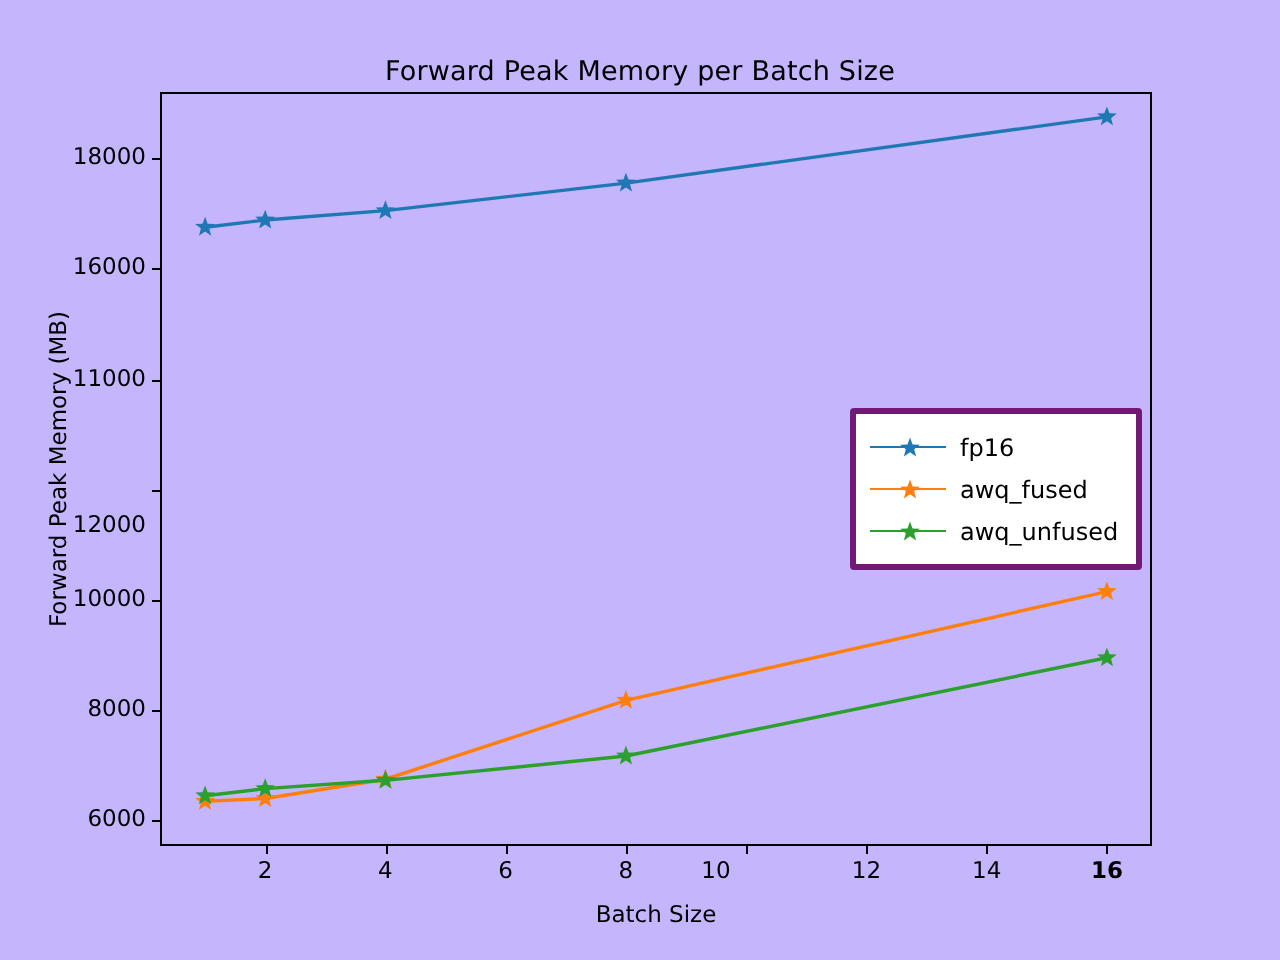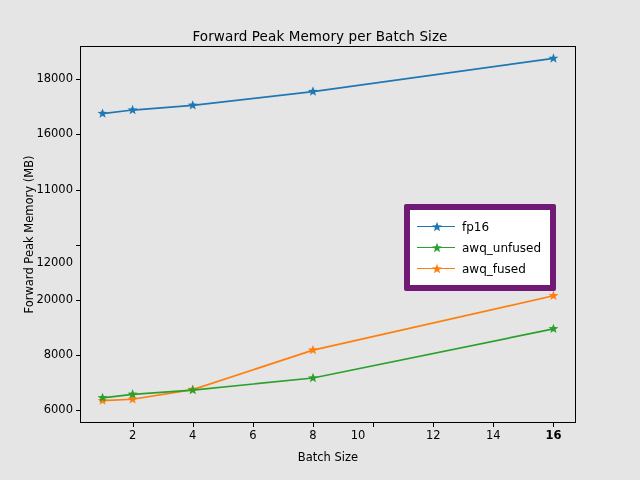--- a/index.html
+++ b/index.html
@@ -10,21 +10,21 @@
   body {
     width: 640px;
     height: 480px;
     overflow: hidden;
     font-family: "DejaVu Sans", sans-serif;
   }
   #figure {
     position: relative;
     width: 640px;
     height: 480px;
-    background: #e5e5e5;
+    background: #c4b5fd;
   }
   #chart-title {
     position: absolute;
     left: 0;
     top: 28px;
     width: 640px;
     text-align: center;
     font-size: 13.5px;
     color: #000000;
     letter-spacing: 0.1px;
@@ -97,23 +97,23 @@
     position: absolute;
     left: 80px;
     top: 450px;
     width: 496px;
     text-align: center;
     font-size: 11.5px;
     color: #000000;
   }
   #legend {
     position: absolute;
-    left: 404px;
+    left: 425px;
     top: 204px;
-    border: 6px solid #701a75;
+    border: 3px solid #701a75;
     background: #ffffff;
     border-radius: 2px;
     padding: 6px 9px 6px 7px;
     box-sizing: border-box;
   }
   .legend-row {
     display: flex;
     align-items: center;
     height: 21px;
   }
@@ -152,21 +152,21 @@
   <div id="chart-title">Forward Peak Memory per Batch Size</div>
 
   <div id="ylabel">Forward Peak Memory (MB)</div>
   <div id="xlabel">Batch Size</div>
 
   <div id="y-ticks">
       <div class="tick-label-y" style="top: 402.305px;">6000</div>
       <div class="tick-mark-y" style="top: 410.305px;"></div>
       <div class="tick-label-y" style="top: 347.107px;">8000</div>
       <div class="tick-mark-y" style="top: 355.107px;"></div>
-      <div class="tick-label-y" style="top: 291.909px;">20000</div>
+      <div class="tick-label-y" style="top: 291.909px;">10000</div>
       <div class="tick-mark-y" style="top: 299.909px;"></div>
       <div class="tick-label-y" style="top: 236.712px; margin-top: 18px;">12000</div>
       <div class="tick-mark-y" style="top: 244.712px;"></div>
       <div class="tick-label-y" style="top: 181.514px;">11000</div>
       <div class="tick-mark-y" style="top: 189.514px;"></div>
       <div class="tick-label-y" style="top: 126.316px;">16000</div>
       <div class="tick-mark-y" style="top: 134.316px;"></div>
       <div class="tick-label-y" style="top: 71.1186px;">18000</div>
       <div class="tick-mark-y" style="top: 79.1186px;"></div>
     </div>
@@ -218,31 +218,31 @@
         <span class="legend-swatch">
           <span class="legend-line" style="background: rgb(31, 119, 180);"></span>
           <svg width="14" height="14" class="legend-star">
             <path d="M7.00,1.80 L8.28,5.23 L11.95,5.39 L9.08,7.67 L10.06,11.21 L7.00,9.18 L3.94,11.21 L4.92,7.67 L2.05,5.39 L5.72,5.23 Z" fill="#1f77b4"></path>
           </svg>
         </span>
         <span class="legend-label">fp16</span>
       </div>
       <div class="legend-row">
         <span class="legend-swatch">
+          <span class="legend-line" style="background: rgb(255, 127, 14);"></span>
+          <svg width="14" height="14" class="legend-star">
+            <path d="M7.00,1.80 L8.28,5.23 L11.95,5.39 L9.08,7.67 L10.06,11.21 L7.00,9.18 L3.94,11.21 L4.92,7.67 L2.05,5.39 L5.72,5.23 Z" fill="#ff7f0e"></path>
+          </svg>
+        </span>
+        <span class="legend-label">awq_fused</span>
+      </div>
+      <div class="legend-row">
+        <span class="legend-swatch">
           <span class="legend-line" style="background: rgb(44, 160, 44);"></span>
           <svg width="14" height="14" class="legend-star">
             <path d="M7.00,1.80 L8.28,5.23 L11.95,5.39 L9.08,7.67 L10.06,11.21 L7.00,9.18 L3.94,11.21 L4.92,7.67 L2.05,5.39 L5.72,5.23 Z" fill="#2ca02c"></path>
           </svg>
         </span>
         <span class="legend-label">awq_unfused</span>
       </div>
-      <div class="legend-row">
-        <span class="legend-swatch">
-          <span class="legend-line" style="background: rgb(255, 127, 14);"></span>
-          <svg width="14" height="14" class="legend-star">
-            <path d="M7.00,1.80 L8.28,5.23 L11.95,5.39 L9.08,7.67 L10.06,11.21 L7.00,9.18 L3.94,11.21 L4.92,7.67 L2.05,5.39 L5.72,5.23 Z" fill="#ff7f0e"></path>
-          </svg>
-        </span>
-        <span class="legend-label">awq_fused</span>
-      </div>
     </div>
 
 </div>
 
 </body></html>

